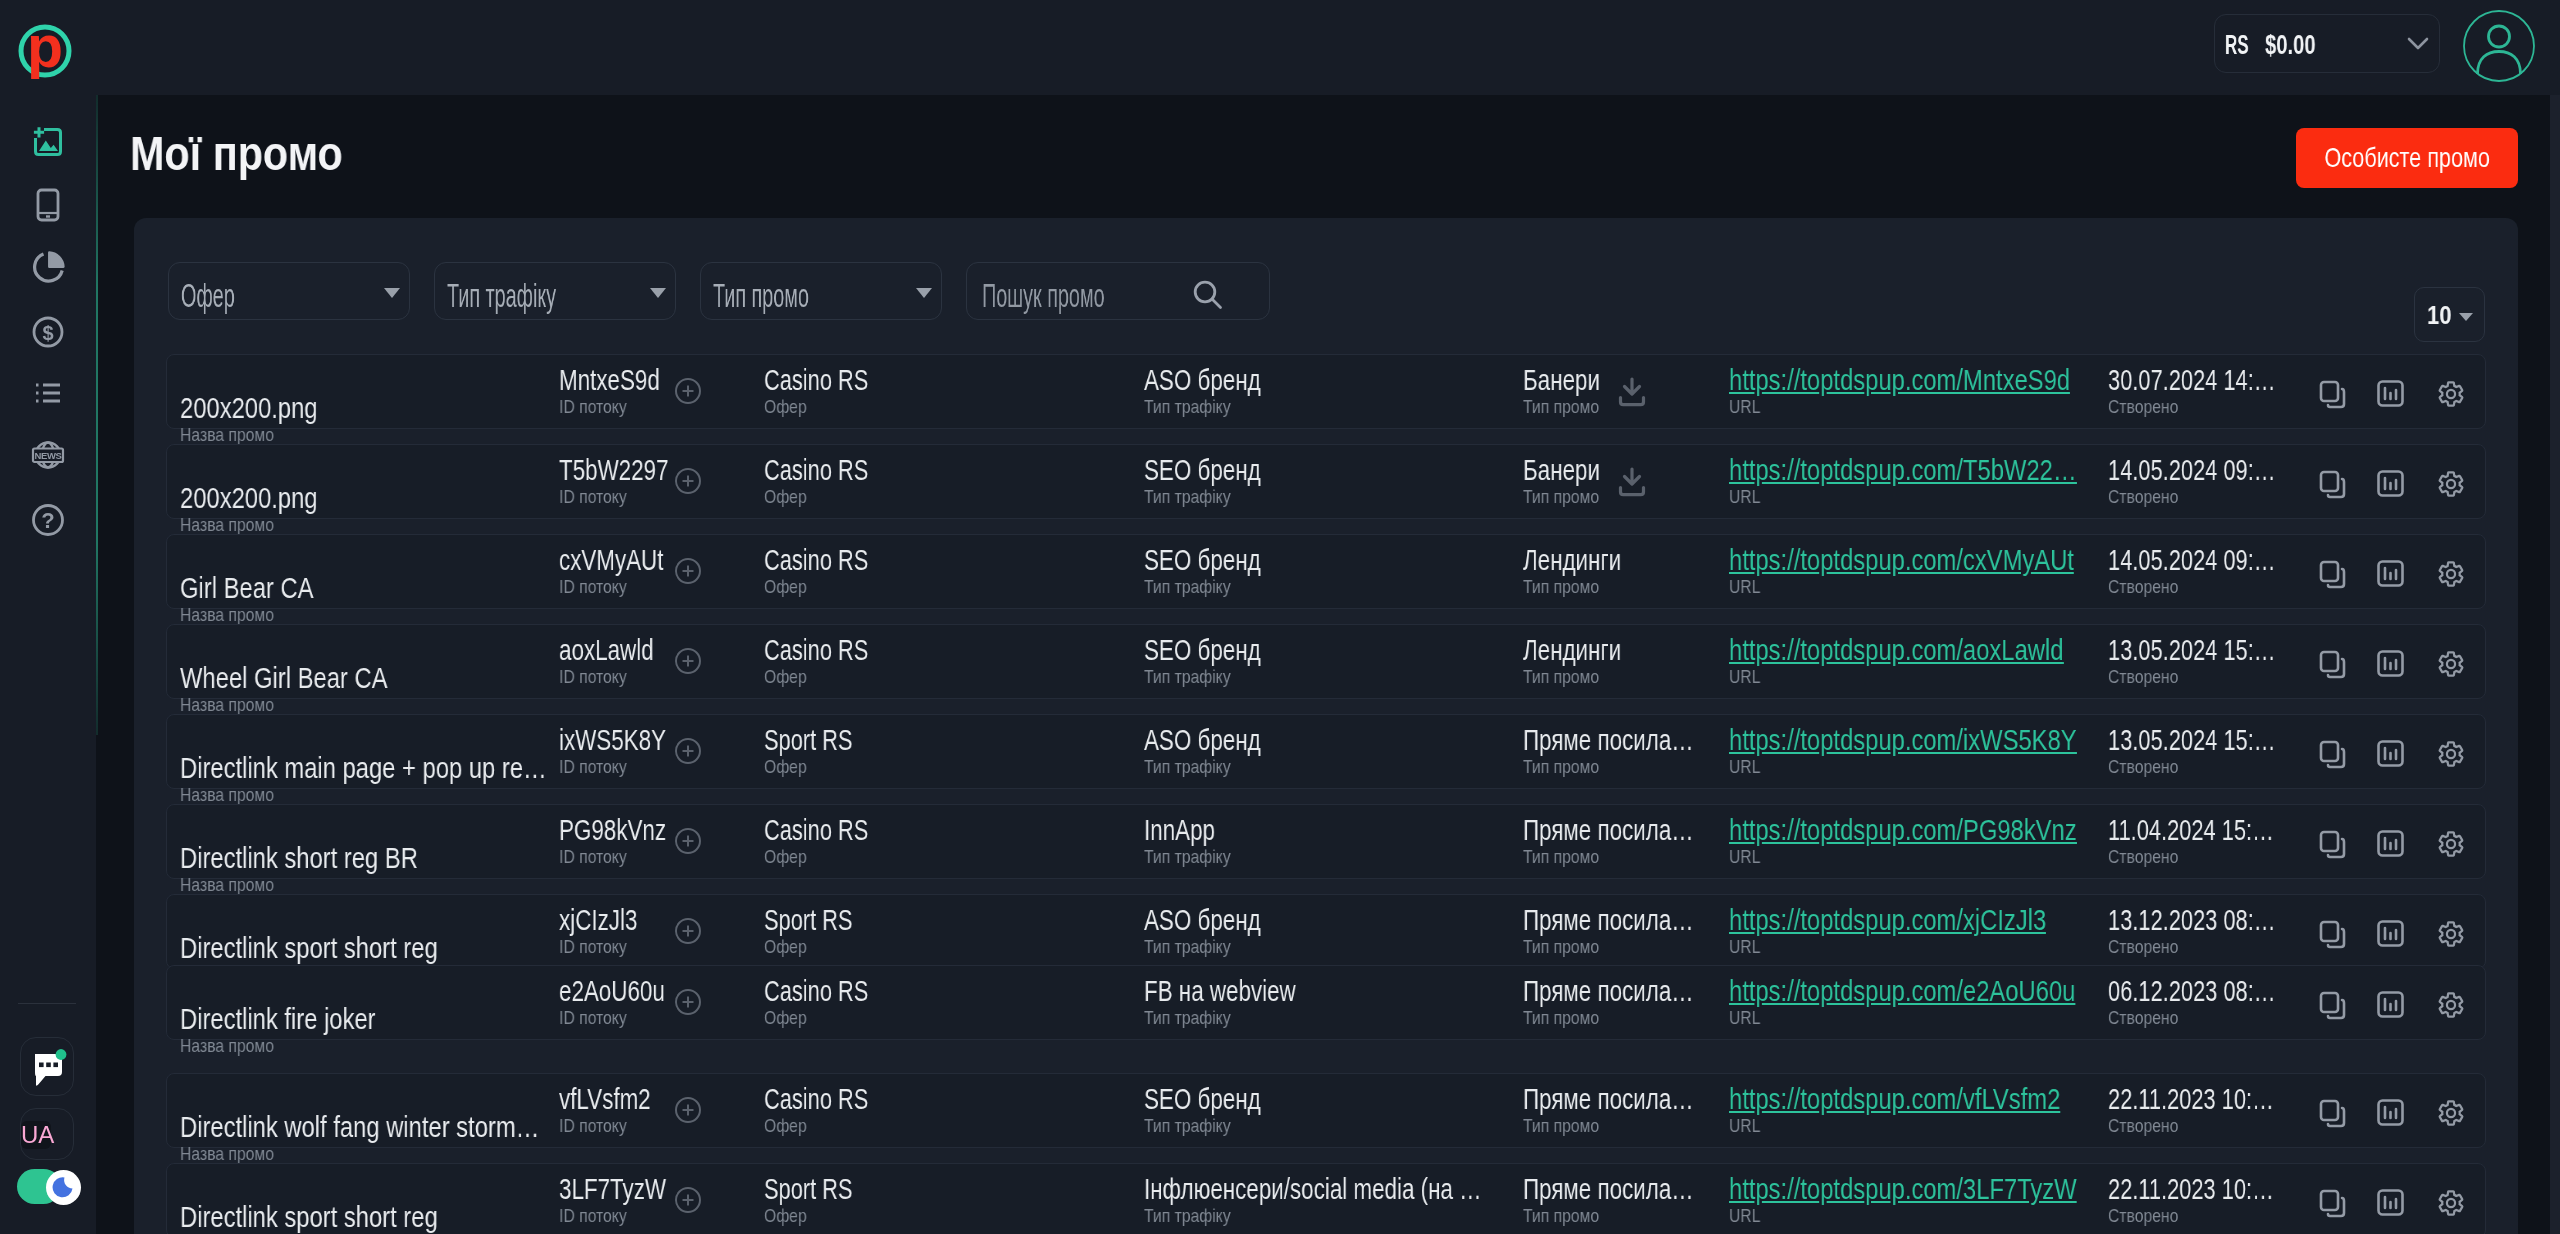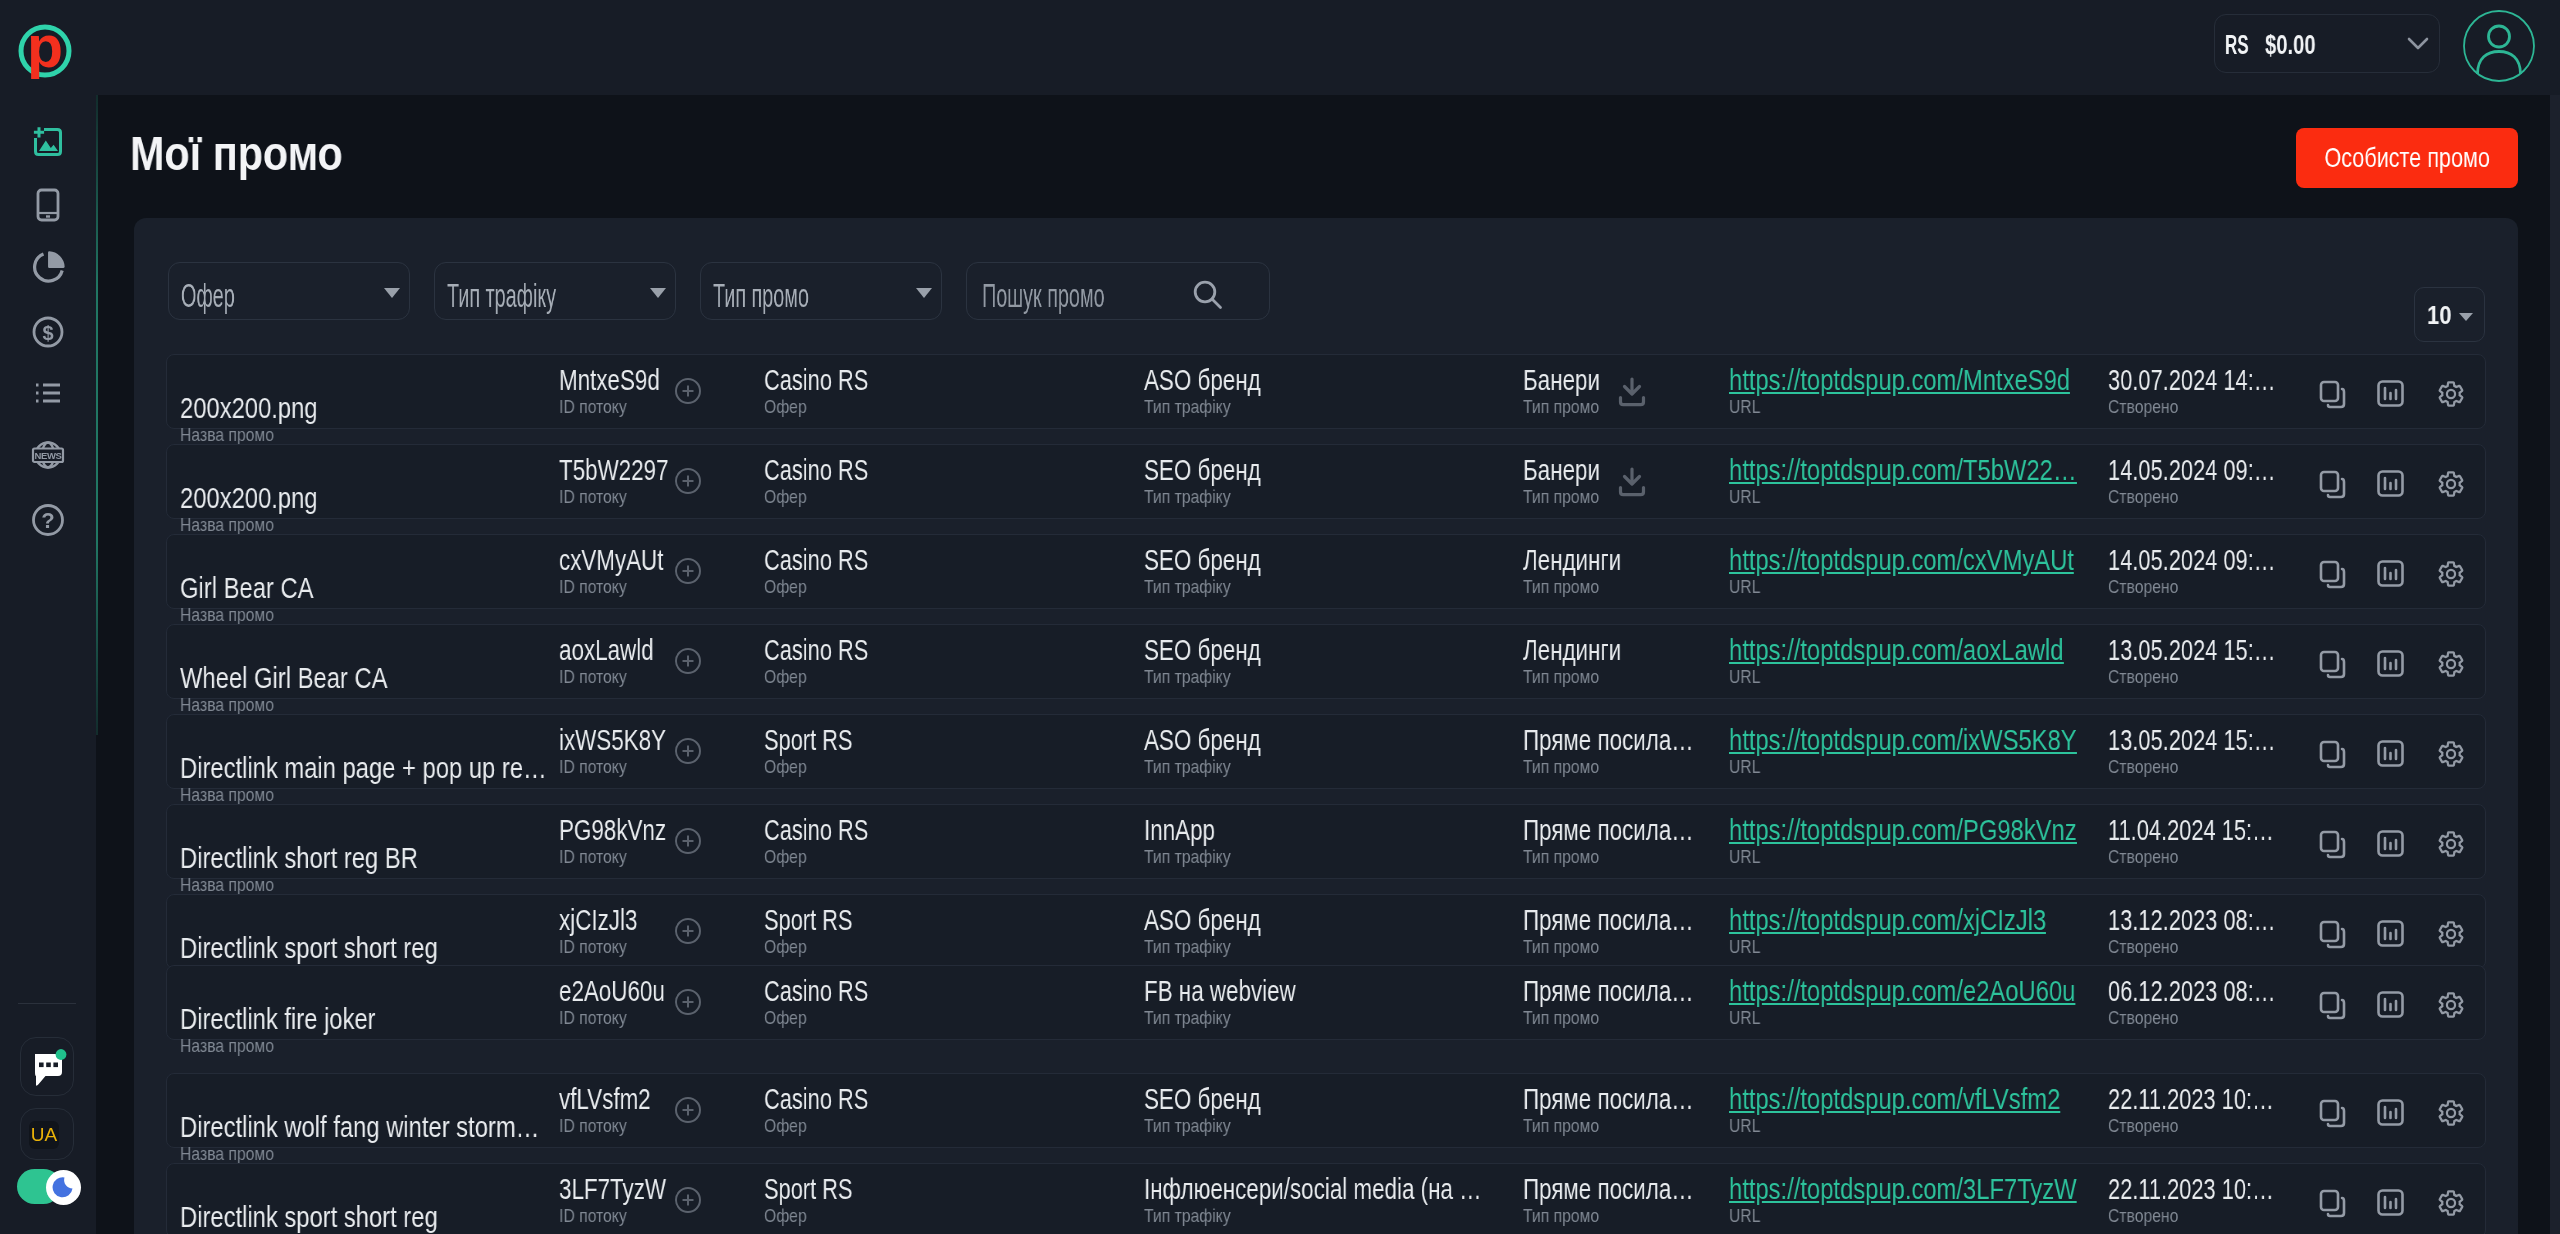--- a/index.html
+++ b/index.html
@@ -108,22 +108,22 @@
     <div class="sqbtn" style="top:1037px;height:59px">
       <svg width="44" height="44" viewBox="0 0 44 44" style="position:absolute;left:7px;top:10px">
         <path d="M7 6 H30 Q34 6 34 10 V24 Q34 28 30 28 H17.5 L10.5 36.2 Q8 39 8 36.5 V28 Q7 28 7 24 V6" fill="#fff"></path>
         <rect x="11" y="14.5" width="4.6" height="4.6" fill="#171c26"></rect>
         <rect x="18.2" y="14.5" width="4.6" height="4.6" fill="#171c26"></rect>
         <rect x="25.4" y="14.5" width="4.6" height="4.6" fill="#171c26"></rect>
         <circle cx="33" cy="6.5" r="5.4" fill="#20c08c"></circle>
       </svg>
     </div>
     <div class="sqbtn" style="top:1108px;height:52px">
-      <div style="position:absolute;left:8px;top:12px;width:30px;height:28px;background:#10141b;border-radius:6px;
-        color:#eab308;font-size:19px;text-align:center;line-height:28px">UA</div>
+      <div style="position:absolute;left:0;top:12px;width:30px;height:28px;background:#10141b;border-radius:6px;
+        color:#f9a8d4;font-size:24px;text-align:center;line-height:28px">UA</div>
     </div>
     <div style="position:absolute;left:17px;top:1169px;width:44px;height:35px;background:#2ec491;border-radius:17.5px"></div>
     <div style="position:absolute;left:45.5px;top:1169.5px;width:35px;height:35px;background:#fff;border-radius:50%"></div>
     <svg width="24" height="24" viewBox="0 0 24 24" style="position:absolute;left:51px;top:1175px">
       <path d="M13.5 2.5 A 10 10 0 1 0 21.5 13.6 A 8.6 8.6 0 0 1 13.5 2.5" fill="#4472e0"></path>
     </svg>
   </div>
   <div class="vthumb"></div>
   <div class="rstrip"></div>
 

